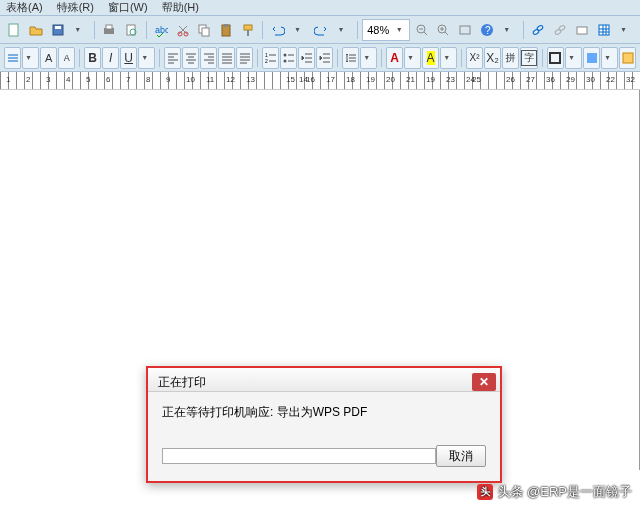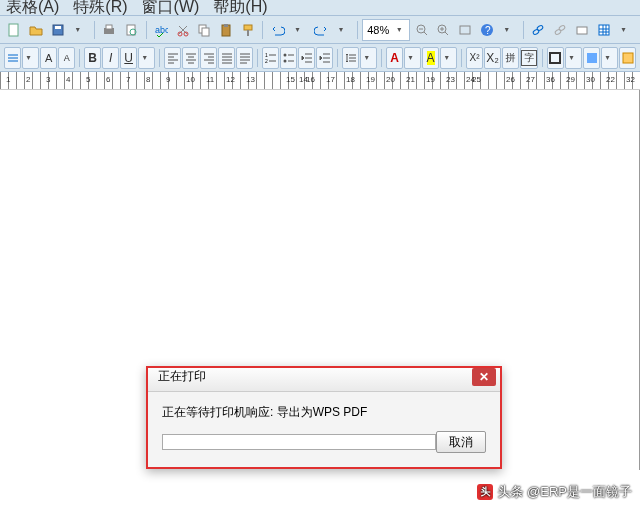--- a/index.html
+++ b/index.html
@@ -1,35 +1,35 @@
 <!DOCTYPE html>
 <html><head>
 <meta charset="utf-8">
 <style>
 *{box-sizing:border-box;margin:0;padding:0;font-family:"Microsoft YaHei",SimSun,Arial,sans-serif}
 body{width:640px;height:507px;background:#fff;overflow:hidden;position:relative}
-.menubar{height:16px;background:#d8e6f0;padding:0 6px;display:flex;gap:14px;font-size:16px;color:#333;align-items:center;border-bottom:1px solid #a8c0d8}
+.menubar{height:16px;background:#d8e6f0;padding:0 6px;display:flex;gap:14px;font-size:11px;color:#333;align-items:center;border-bottom:1px solid #a8c0d8}
 .menubar span{cursor:default}
 .toolbar{background:#d8e6f0;padding:3px 4px;display:flex;align-items:center;gap:1px;border-bottom:1px solid #a8c0d8;height:28px}
 .tbtn{width:22px;height:22px;display:flex;align-items:center;justify-content:center;border:1px solid transparent;border-radius:2px;cursor:pointer;font-size:13px;color:#444}
 .sep{width:1px;height:18px;background:#a8c0d8;margin:0 3px}
 .zoom-box{display:flex;align-items:center;height:22px;border:1px solid #a8c0d8;background:#fff;font-size:11px;padding:0 4px}
 .zoom-box input{width:30px;border:none;font-size:11px;background:transparent}
 .dd{width:8px;font-size:8px;color:#555}
 .fmt-toolbar{background:#d8e6f0;padding:3px 4px;display:flex;align-items:center;gap:1px;border-bottom:1px solid #a8c0d8;height:28px}
 .fbtn{width:22px;height:22px;display:flex;align-items:center;justify-content:center;border:1px solid #a8c0d8;background:#eef5fb;border-radius:2px;cursor:pointer;font-size:12px;color:#333}
 .ruler{height:18px;background:#fff;border-bottom:1px solid #ccc;position:relative;font-size:8px;color:#333;overflow:hidden}
 .ruler-inner{position:relative;height:100%;background:repeating-linear-gradient(to right,#888 0,#888 1px,transparent 1px,transparent 8px)}
 .ruler-num{position:absolute;top:3px;font-size:8px}
 .doc-area{background:#fff;height:380px;position:relative;border-right:1px solid #999}
 .dialog{position:absolute;left:146px;top:276px;width:356px;background:#f4f4f4;border:2px solid #e03030;box-shadow:0 3px 10px rgba(0,0,0,.3)}
-.dialog-title{height:24px;background:linear-gradient(#fdfdfd,#eaeaea);display:flex;align-items:flex-start;justify-content:space-between;padding:0 4px 0 10px;font-size:12px;border-bottom:1px solid #ccc}
+.dialog-title{height:24px;background:linear-gradient(#fdfdfd,#eaeaea);display:flex;align-items:flex-end;justify-content:space-between;padding:0 4px 0 10px;font-size:12px;border-bottom:1px solid #ccc}
 .dialog-close{width:24px;height:18px;background:#c94040;color:#fff;display:flex;align-items:center;justify-content:center;font-size:12px;font-weight:bold;cursor:pointer;border-radius:2px}
 .dialog-body{padding:12px 14px 14px;font-size:12px}
-.dialog-msg{margin-bottom:10px}
+.dialog-msg{margin-bottom:24px}
 .dialog-row{display:flex;align-items:center;}
 .progress{flex:1;height:16px;border:1px solid #aaa;background:#fff}
 .cancel-btn{height:22px;padding:0 12px;border:1px solid #999;background:linear-gradient(#fff,#e4e4e4);font-size:12px;cursor:pointer;border-radius:2px}
 .watermark{position:absolute;right:8px;bottom:6px;font-size:13px;color:#fff;text-shadow:0 0 2px #000,0 0 2px #000;display:flex;align-items:center;gap:4px}
 .wm-icon{width:16px;height:16px;background:#e03030;border-radius:3px;display:inline-flex;align-items:center;justify-content:center;color:#fff;font-size:10px;font-weight:bold}
 .color-swatch{width:10px;height:10px;display:inline-block}
 svg{display:block}
 </style>
 </head>
 <body>

